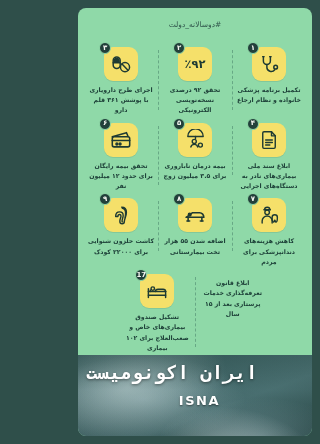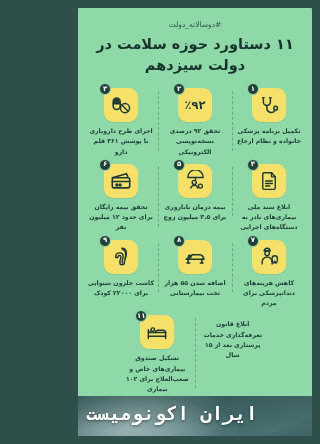--- a/index.html
+++ b/index.html
@@ -12,21 +12,21 @@
     position:relative;
     width:250px; height:444px;
     background:#2f4f4a;
     overflow:hidden;
   }
   .frame{
     position:absolute;
     left:8px; top:8px;
     width:234px; height:428px;
     background:#8fd9a8;
-    border-radius:1px;
+    border-radius:8px;
     overflow:hidden;
     display:flex;
     flex-direction:column;
   }
 
   
   .header{
     padding:12px 14px 4px;
     text-align:center;
     flex:0 0 auto;
@@ -182,24 +182,20 @@
   }
 </style>
 </head>
 <body>
 
 <div id="page">
   <div class="frame">
 
     <div class="header">
       <div class="hashtag">#دوسالانه_دولت</div>
-      <div class="title">
-        <div>۱۱ دستاورد حوزه سلامت در</div>
-        <div>دولت سیزدهم</div>
-      </div>
     </div>
 
     <div class="grid">
 
       <div class="row three">
 
         <div class="card">
           <div class="tile-wrap">
             <div class="tile">
               <svg width="21" height="21" viewBox="0 0 24 24" fill="none" stroke="#1e3a33" stroke-width="1.7" stroke-linecap="round" stroke-linejoin="round">
@@ -354,21 +350,21 @@
             <div class="tile">
               <svg width="22" height="22" viewBox="0 0 24 24" fill="none" stroke="#1e3a33" stroke-width="1.6" stroke-linecap="round" stroke-linejoin="round">
                 <path d="M2.6 19.2V9.4M21.4 19.2v-6.6"></path>
                 <path d="M2.6 16.6h18.8"></path>
                 <path d="M2.6 12.6h18.8a0 0 0 0 1 0 0"></path>
                 <circle cx="7.4" cy="9.4" r="1.9"></circle>
                 <path d="M10.2 12.6c0-1.6 1.3-2.6 3-2.6h5.4c1.5 0 2.8 1 2.8 2.6"></path>
                 <path d="M4.8 10.9v1.7"></path>
               </svg>
             </div>
-            <div class="badge">۱۱</div>
+            <div class="badge">17</div>
           </div>
           <div class="caption">تشکیل صندوق بیماری‌های خاص و صعب‌العلاج برای ۱۰۲ بیماری</div>
         </div>
 
       </div>
 
     </div>
 
     <div class="photo">
       <div class="veil"></div>

